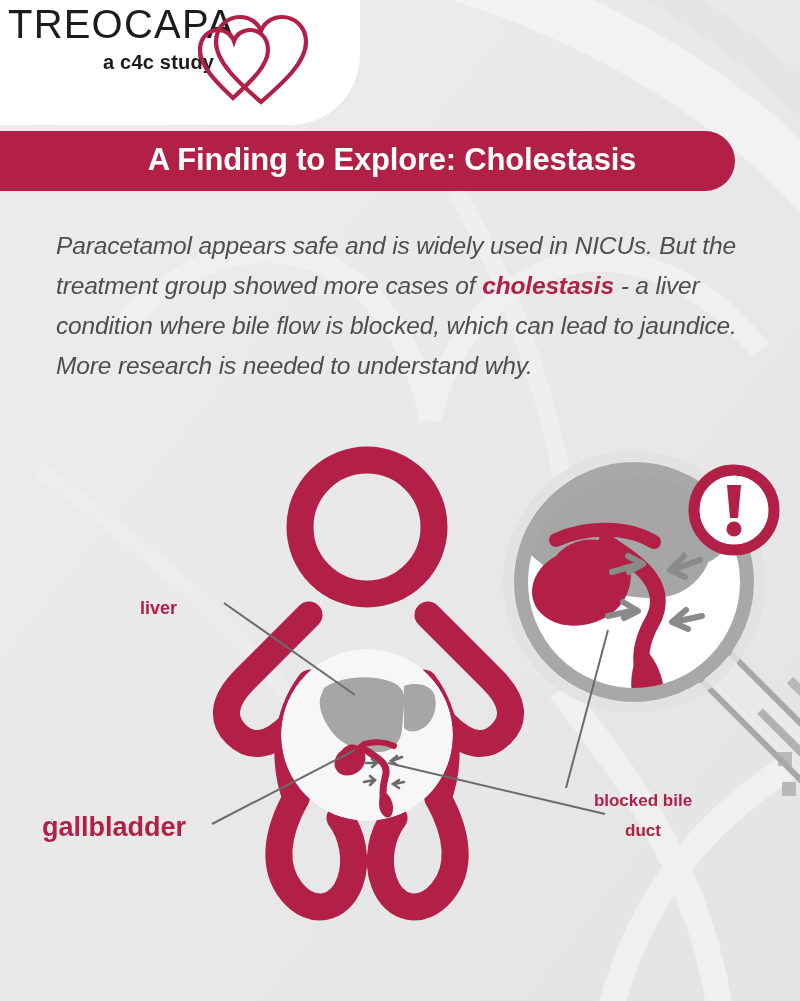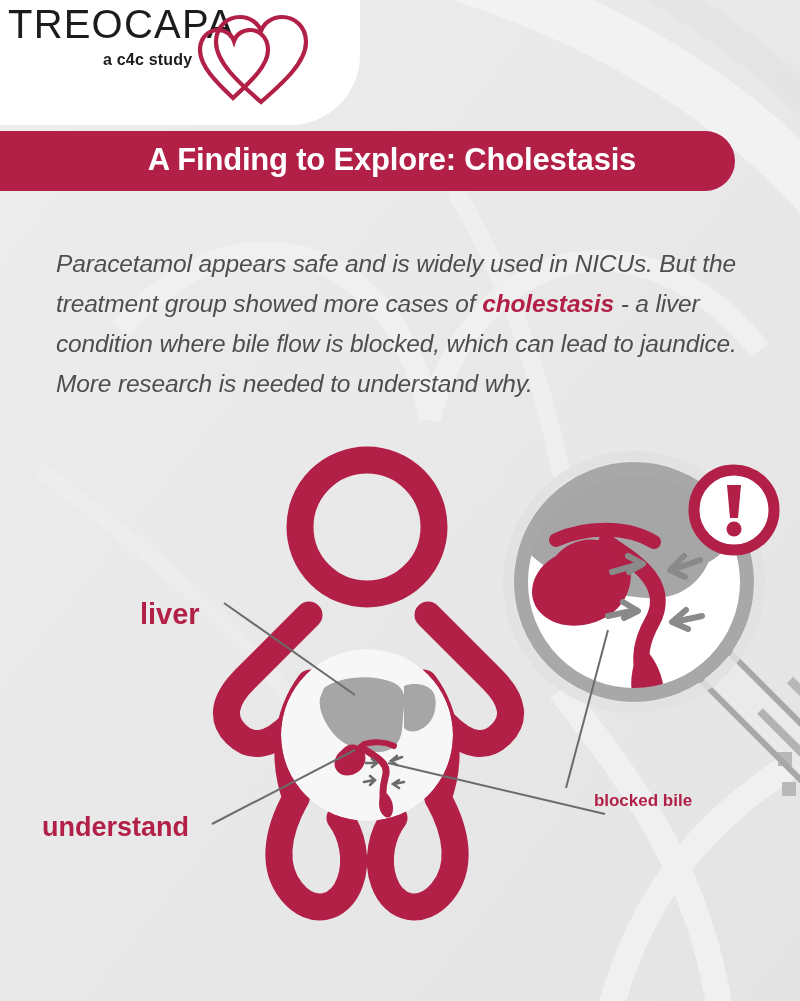--- a/index.html
+++ b/index.html
@@ -57,21 +57,21 @@
     font-weight: 400;
     letter-spacing: 1.2px;
     color: #1c1c1c;
     white-space: nowrap;
   }
   .logo-tagline {
     position: absolute;
     left: 103px;
     top: 51px;
     font-family: "Liberation Sans", sans-serif;
-    font-size: 16px;
+    font-size: 20px;
     font-weight: bold;
     letter-spacing: 0.2px;
     color: #1c1c1c;
     white-space: nowrap;
   }
   .logo-hearts {
     position: absolute;
     left: 198px;
     top: -2px;
   }
@@ -100,21 +100,21 @@
     letter-spacing: -0.2px;
     white-space: nowrap;
     z-index: 5;
     text-align: center;
   }
 
   
   .body-copy {
     position: absolute;
     left: 56px;
-    top: 244px;
+    top: 226px;
     width: 700px;
     font-family: "Liberation Sans", sans-serif;
     font-style: italic;
     font-size: 24.5px;
     line-height: 40px;
     color: #4e4e4e;
     letter-spacing: -0.15px;
     z-index: 3;
   }
   .body-copy .hl {
@@ -137,21 +137,21 @@
   .callout {
     position: absolute;
     font-family: "Liberation Sans", sans-serif;
     font-weight: bold;
     color: #b21f47;
     z-index: 6;
   }
   #label-liver {
     left: 140px;
     top: 598px;
-    font-size: 29px;
+    font-size: 18px;
   }
   #label-gallbladder {
     left: 42px;
     top: 812px;
     font-size: 27px;
   }
   #label-bile-duct {
     left: 548px;
     top: 786px;
     font-size: 17px;
@@ -334,19 +334,20 @@
     <g stroke="#6b6b6b" stroke-width="2" fill="none">
       <line x1="224" y1="173" x2="355" y2="265"></line>
       <line x1="212" y1="394" x2="355" y2="320"></line>
       <line x1="388" y1="333" x2="605" y2="384"></line>
       <line x1="608" y1="200" x2="566" y2="358"></line>
     </g>
   </svg>
 
   <div class="callout" id="label-liver">liver</div>
 
-  <div class="callout" id="label-gallbladder">understand</div>
+  <div class="callout" id="label-gallbladder">gallbladder</div>
 
   <div class="callout" id="label-bile-duct">
     <div>blocked bile</div>
+    <div>duct</div>
   </div>
 
 </div>
 
 </body></html>

